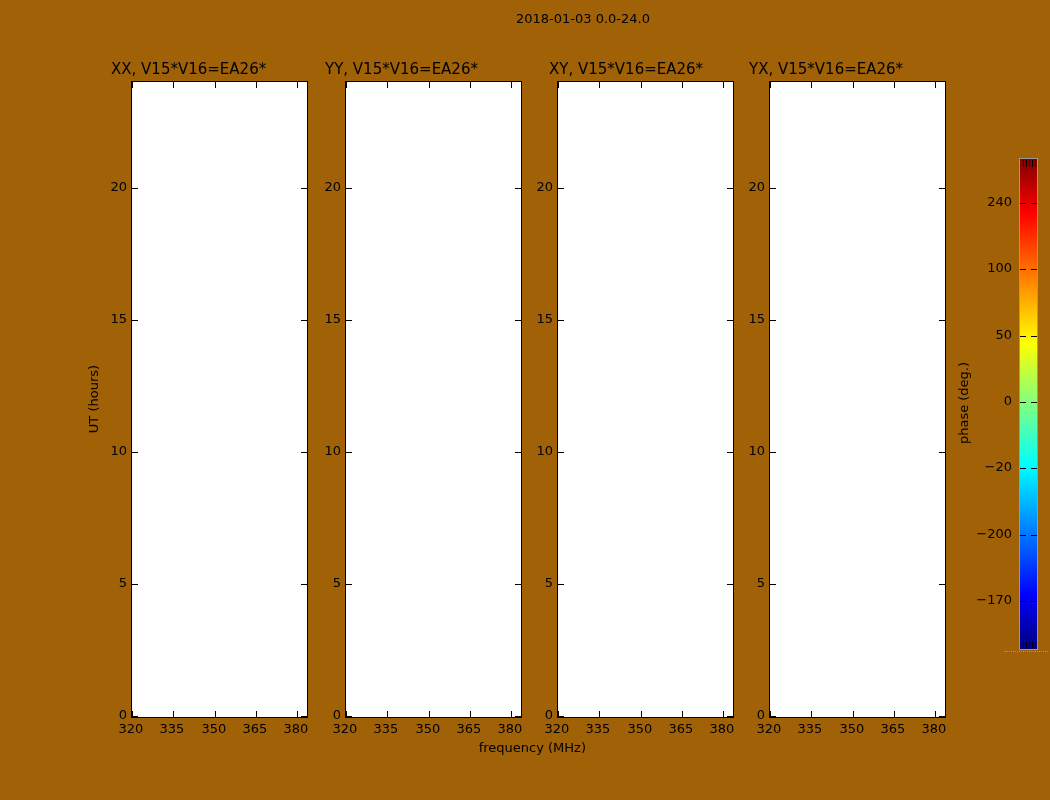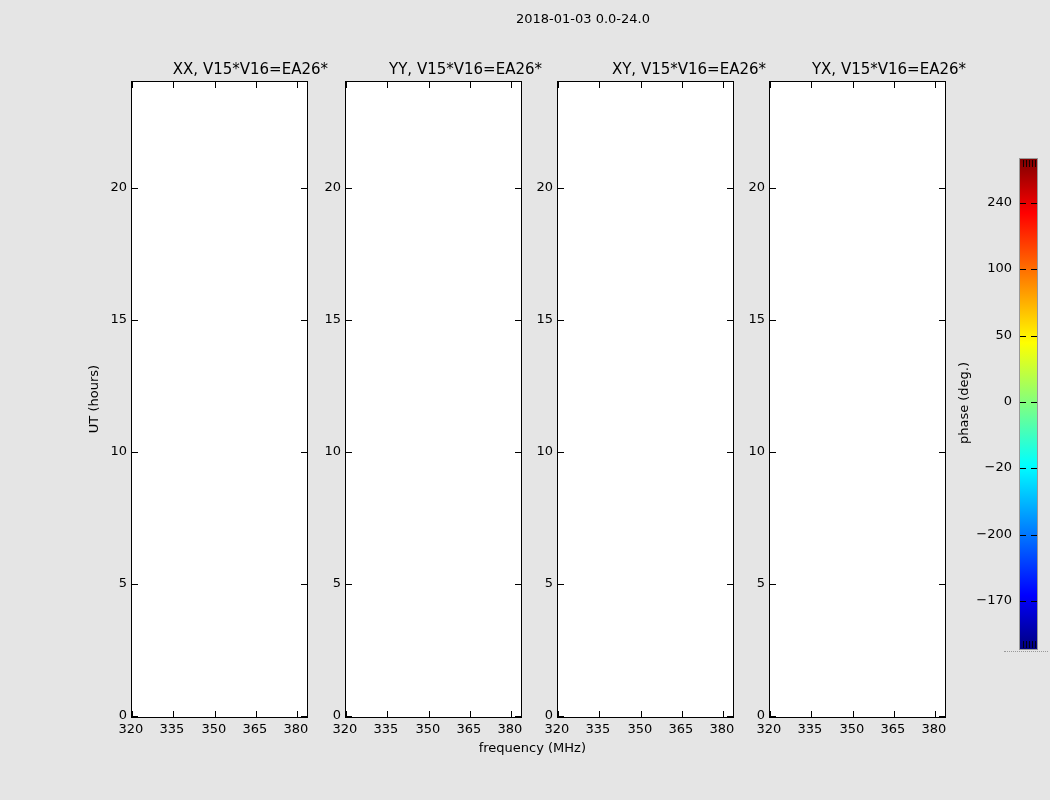--- a/index.html
+++ b/index.html
@@ -1,23 +1,23 @@
 <!DOCTYPE html>
 <html><head>
 <meta charset="utf-8">
 <style>
   html,body{margin:0;padding:0;background:#ffffff;}
   body{width:1050px;height:800px;overflow:hidden;
        font-family:"DejaVu Sans","Liberation Sans",sans-serif;color:#000;}
-  .figure{position:relative;width:1050px;height:800px;background:#e5e5e5;}
+  .figure{position:relative;width:1050px;height:800px;background:#a16207;}
   .suptitle{position:absolute;left:433px;top:11px;width:300px;text-align:center;
             font-size:13px;white-space:nowrap;}
   .axes{position:absolute;top:81px;height:637px;border:1px solid #000;
         background:#fff;box-sizing:border-box;}
-  .sub-title{position:absolute;top:60px;height:18px;text-align:right;
+  .sub-title{position:absolute;top:60px;height:18px;text-align:left;
              font-size:15px;white-space:nowrap;}
   .tick{position:absolute;background:#000;}
   .xticklab{position:absolute;width:40px;text-align:center;font-size:13px;top:721px;}
   .yticklab{position:absolute;width:40px;text-align:right;font-size:13px;}
   .ylabel-rot{position:absolute;left:34px;top:391px;width:120px;height:16px;
               text-align:center;font-size:13px;transform:rotate(-90deg);
               transform-origin:center;white-space:nowrap;}
   .xlabel{position:absolute;left:386px;top:740px;width:200px;text-align:right;
           font-size:13px;white-space:nowrap;}
   .cb{position:absolute;left:1019px;top:158px;width:17px;height:490px;

